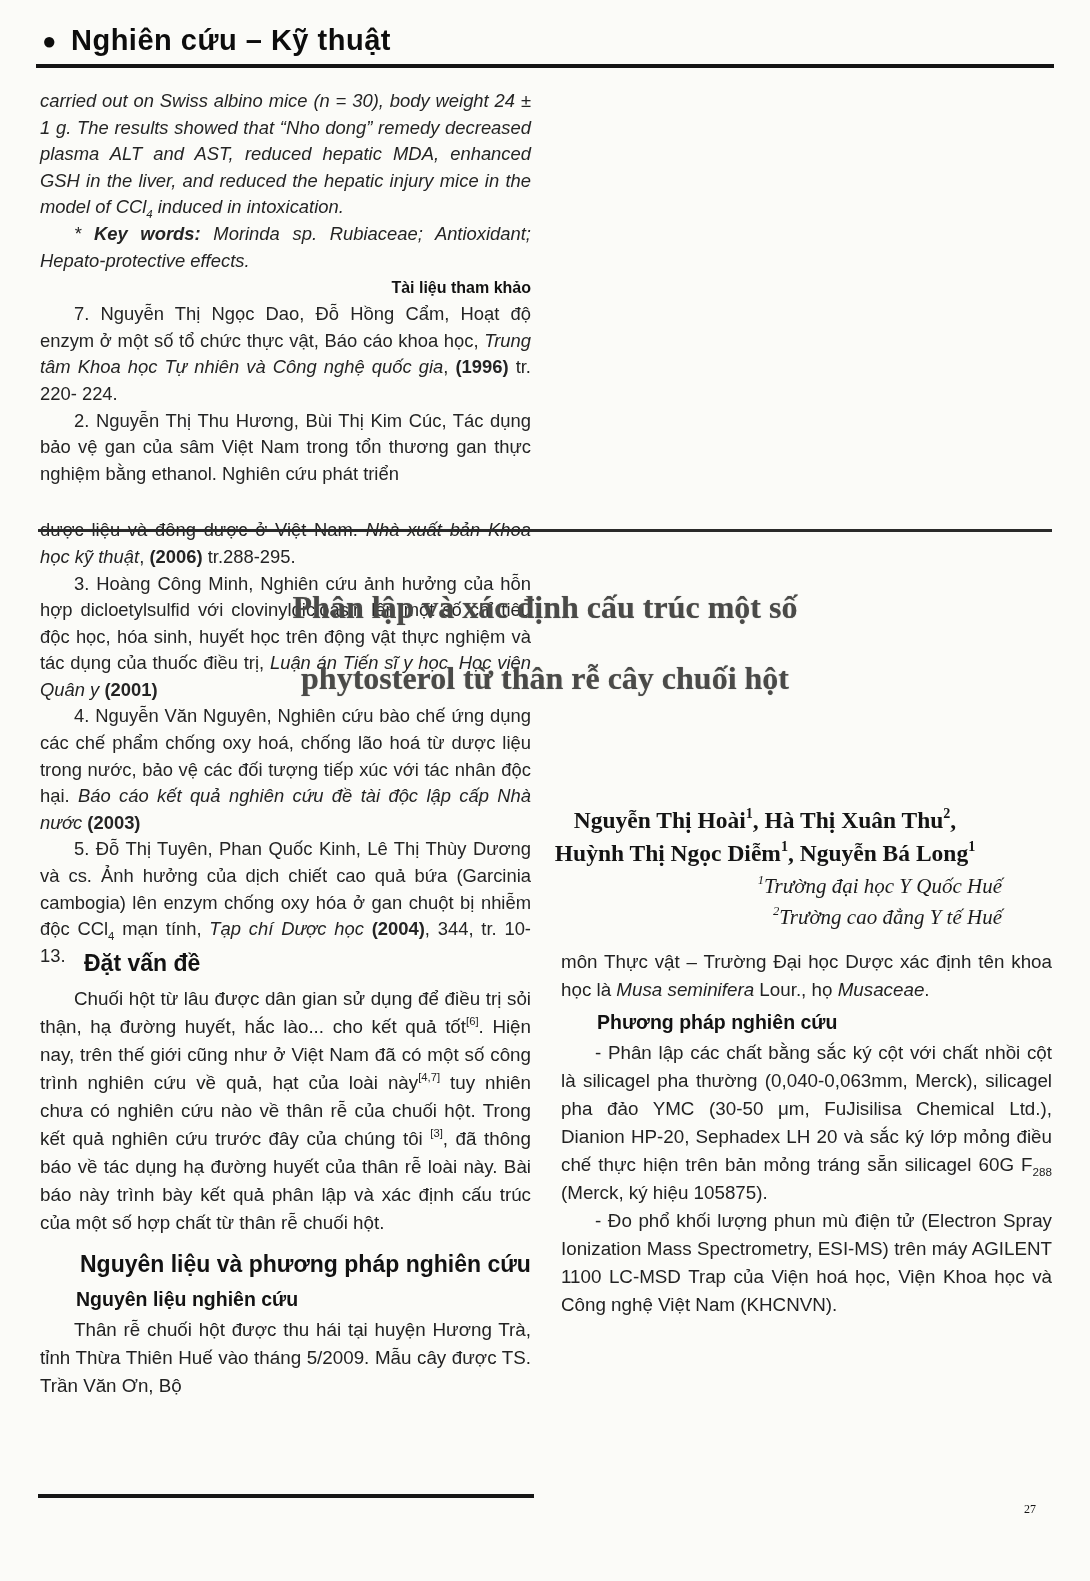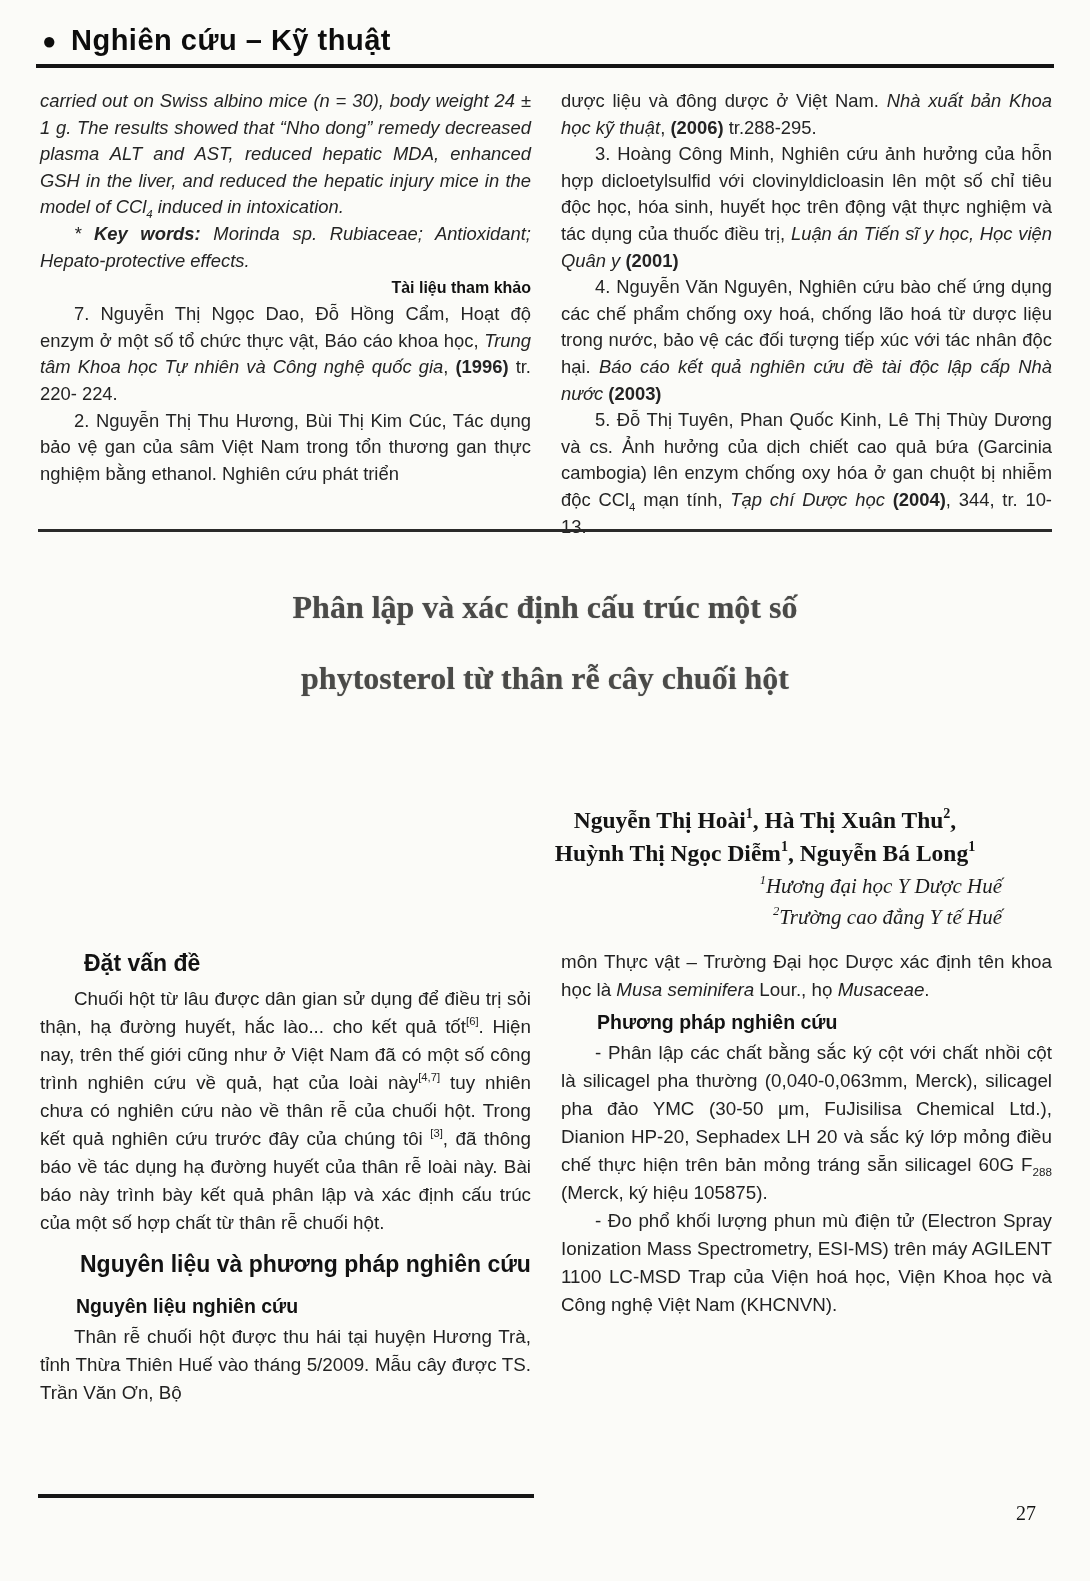--- a/index.html
+++ b/index.html
@@ -7,21 +7,21 @@
        font-family:"Liberation Sans",sans-serif;color:#1e1e1e;}
   .page{position:absolute;inset:0;}
 
   
   .header{position:absolute;top:24px;left:42px;font-weight:bold;font-size:29px;letter-spacing:.5px;color:#0d0d0d;display:flex;align-items:center;gap:14px;}
   .bullet{font-size:24px;line-height:1;}
   .header-rule{position:absolute;top:64px;left:36px;width:1018px;height:4px;background:#141414;}
 
   
   .cols{position:absolute;left:40px;width:1012px;display:flex;gap:30px;}
-  .top-cols{top:88px;}
+  .top-cols{top:88px;flex-direction:column;}
   .main-cols{top:948px;}
   .col{width:491px;}
   .col-r{flex:1;}
 
   p{margin:0;}
   .just{text-align:justify;}
   .top-cols p{font-size:18.4px;line-height:26.6px;color:#242424;}
   .main-cols p{font-size:18.8px;line-height:28px;color:#222;}
   .indent{text-indent:34px;}
   .p-it{font-style:italic;}
@@ -38,33 +38,33 @@
 
   
   .authors-block{position:absolute;top:804px;left:518px;width:494px;
     font-family:"Liberation Serif",serif;color:#141414;}
   .author-line{font-weight:bold;font-size:23.5px;line-height:33px;text-align:center;}
   .affil-line{font-style:italic;font-size:21px;line-height:30px;text-align:right;padding-right:10px;margin-top:1px;color:#1b1b1b;}
 
   
   .h2{font-size:23px;font-weight:bold;margin:2px 0 8px;color:#121212;}
   .h2-indent{text-indent:44px;}
-  .h2-just{text-align:justify;text-indent:40px;line-height:34px;margin:10px 0 14px;}
+  .h2-just{text-align:justify;text-indent:40px;line-height:34px;margin:10px 0 7px;}
   .h3{font-size:19.5px;font-weight:bold;text-indent:36px;margin:7px 0 5px;color:#121212;}
 
   sup{font-size:.6em;line-height:0;position:relative;top:-.1em;}
   sub{font-size:.62em;line-height:0;}
   .seg-i{font-style:italic;}
   .seg-b{font-weight:bold;}
 
   
   .footer-rule{position:absolute;top:1494px;left:38px;width:496px;height:4px;background:#161616;}
   .footer-text{position:absolute;top:1504px;left:40px;font-family:"Liberation Serif",serif;
     font-weight:bold;font-size:19px;letter-spacing:-.2px;color:#101010;}
-  .page-num{position:absolute;top:1502px;right:54px;font-family:"Liberation Serif",serif;font-size:20px;color:#141414;}
+  .page-num{position:absolute;top:1502px;right:54px;font-family:"Liberation Serif",serif;font-size:12px;color:#141414;}
 </style>
 </head>
 <body>
 
 <div class="page">
 
   <div class="header">
     <span class="bullet">●</span>
     <span>Nghiên cứu – Kỹ thuật</span>
   </div>
@@ -89,21 +89,21 @@
   <div class="mid-rule"></div>
 
   <div class="title-block">
     <div><span>Phân lập và xác định cấu trúc một số</span></div>
     <div><span>phytosterol từ thân rễ cây chuối hột</span></div>
   </div>
 
   <div class="authors-block">
     <div class="author-line"><span>Nguyễn Thị Hoài</span><sup>1</sup><span>, Hà Thị Xuân Thu</span><sup>2</sup><span>,</span></div>
     <div class="author-line"><span>Huỳnh Thị Ngọc Diễm</span><sup>1</sup><span>, Nguyễn Bá Long</span><sup>1</sup></div>
-    <div class="affil-line"><sup class="seg-i">1</sup><span class="seg-i">Hương đại học Y Dược Huế</span></div>
+    <div class="affil-line"><sup class="seg-i">1</sup><span class="seg-i">Trường đại học Y Quốc Huế</span></div>
     <div class="affil-line"><sup class="seg-i">2</sup><span class="seg-i">Trường cao đẳng Y tế Huế</span></div>
   </div>
 
   <div class="cols main-cols">
     <div class="col">
       <div class="h2 h2-indent">Đặt vấn đề</div>
       <p class="just indent"><span>Chuối hột từ lâu được dân gian sử dụng để điều trị sỏi thận, hạ đường huyết, hắc lào... cho kết quả tốt</span><sup>[6]</sup><span>. Hiện nay, trên thế giới cũng như ở Việt Nam đã có một số công trình nghiên cứu về quả, hạt của loài này</span><sup>[4,7]</sup><span> tuy nhiên chưa có nghiên cứu nào về thân rễ của chuối hột. Trong kết quả nghiên cứu trước đây của chúng tôi </span><sup>[3]</sup><span>, đã thông báo về tác dụng hạ đường huyết của thân rễ loài này. Bài báo này trình bày kết quả phân lập và xác định cấu trúc của một số hợp chất từ thân rễ chuối hột.</span></p>
       <div class="h2 h2-just">Nguyên liệu và phương pháp nghiên cứu</div>
       <div class="h3">Nguyên liệu nghiên cứu</div>
       <p class="just indent"><span>Thân rễ chuối hột được thu hái tại huyện Hương Trà, tỉnh Thừa Thiên Huế vào tháng 5/2009. Mẫu cây được TS. Trần Văn Ơn, Bộ</span></p>

